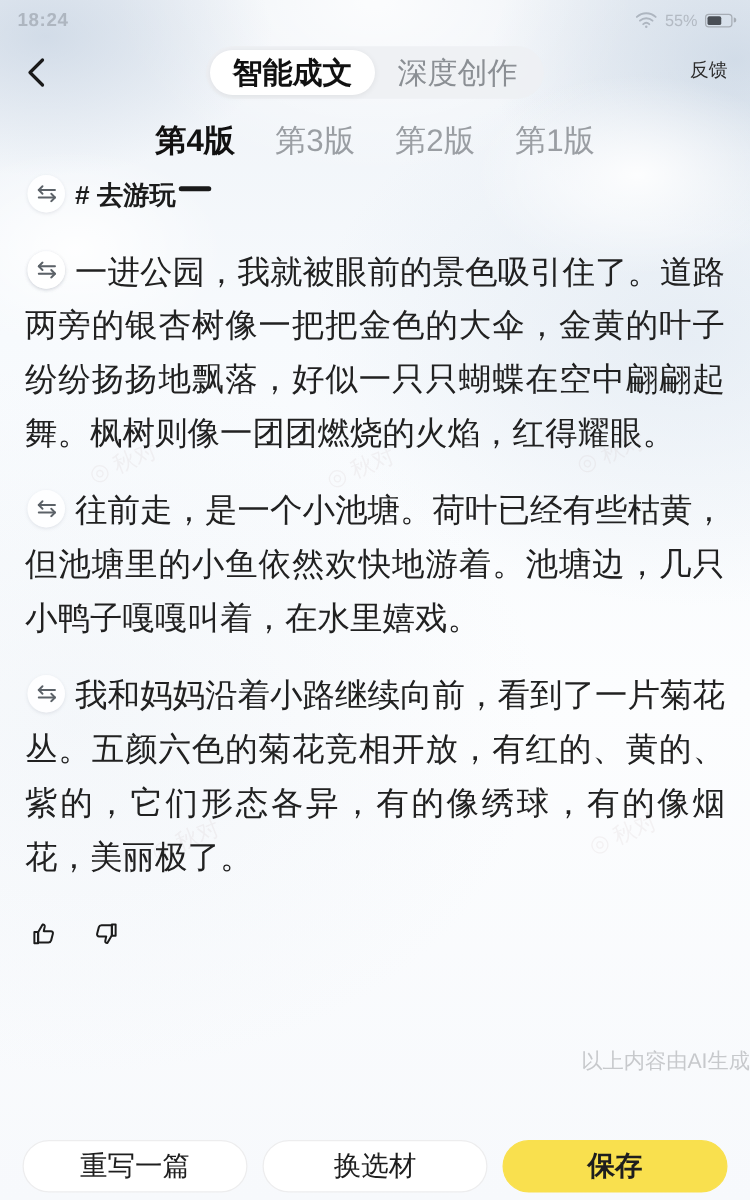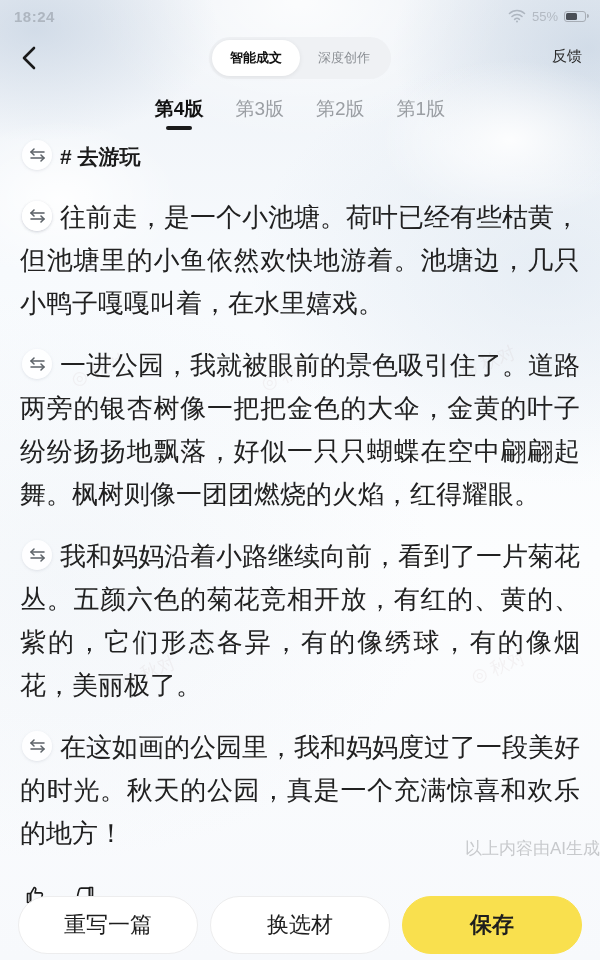--- a/index.html
+++ b/index.html
@@ -28,48 +28,48 @@
   .status-right { display:flex; align-items:center; gap:6px; color:#b3bac3; }
   .status-batt-pct { font-size:13px; font-weight:400; color:#b3bac3; }
   .batt { position:relative; width:22px; height:11px; border:1.5px solid #a7adb5; border-radius:3px; }
   .batt::after { content:""; position:absolute; right:-4px; top:2.5px; width:2px; height:4px; background:#a7adb5; border-radius:0 2px 2px 0; }
   .batt-fill { position:absolute; left:1px; top:1px; bottom:1px; width:55%; background:#4a4f56; border-radius:1.5px; }
 
   
   .header { position:absolute; top:30px; left:0; right:0; height:56px; display:flex; align-items:center; }
   .back-btn { position:absolute; left:12px; top:10px; width:36px; height:36px; display:flex; align-items:center; justify-content:center; cursor:pointer; }
   .segmented { margin:0 auto; display:flex; align-items:center; background:rgba(238,240,243,.92); border-radius:21px; padding:3px; height:42px; }
-  .seg-tab { padding:0 18px; height:36px; display:flex; align-items:center; font-size:13px; border-radius:18px; cursor:pointer; }
+  .seg-tab { padding:0 18px; height:36px; display:flex; align-items:center; font-size:24px; border-radius:18px; cursor:pointer; }
   .seg-tab.active { background:#ffffff; font-weight:700; color:#111; box-shadow:0 1px 5px rgba(0,0,0,.07); }
   .seg-tab.inactive { color:#8b8f94; }
   .feedback { position:absolute; right:18px; top:17px; font-size:15px; color:#2b2b2b; cursor:pointer; }
 
   
   .version-tabs { position:absolute; top:96px; left:0; right:0; display:flex; justify-content:center; gap:32px; }
-  .vtab { font-size:19px; color:#9a9ea3; padding-bottom:8px; position:relative; cursor:pointer; }
+  .vtab { font-size:25px; color:#9a9ea3; padding-bottom:24px; position:relative; cursor:pointer; }
   .vtab.active { color:#111; font-weight:700; }
   .vtab .underline { position:absolute; left:50%; transform:translateX(-50%); bottom:0; width:26px; height:4px; border-radius:2px; background:#1a1a1a; }
 
   
   .content { position:absolute; top:142px; left:0; right:0; }
   .essay-title { position:relative; margin:0 20px 24px; padding-left:0; font-size:21px; font-weight:700; color:#1c1c1c; text-indent:40px; line-height:30px; }
   .para { position:relative; margin:0 20px 19px; font-size:26px; line-height:43px; color:#212121; text-indent:40px; text-align:justify; }
   .swap-btn { position:absolute; left:2px; top:5px; width:30px; height:30px; border-radius:50%;
     background:rgba(255,255,255,.85); display:flex; align-items:center; justify-content:center; cursor:pointer; text-indent:0;
     box-shadow:0 1px 3px rgba(120,130,145,.18); }
   .essay-title .swap-btn { top:-2px; }
 
   
   .rating-row { display:flex; gap:20px; margin:26px 0 0 22px; }
   .rate-btn { width:28px; height:28px; display:flex; align-items:center; justify-content:center; cursor:pointer; }
 
   
   .ai-note { position:absolute; bottom:100px; left:0; right:0; text-align:right; font-size:17px; color:#c7c9cc; }
   .footer { position:absolute; bottom:6px; left:0; right:0; display:flex; gap:12px; padding:0 18px; }
-  .pill-btn { flex:1; height:58px; border-radius:29px; display:flex; align-items:center; justify-content:center;
+  .pill-btn { flex:1; height:42px; border-radius:29px; display:flex; align-items:center; justify-content:center;
     font-size:22px; color:#1e1e1e; background:#ffffff; border:1px solid #ededee; cursor:pointer; }
   .pill-btn.primary { background:#F9E04E; border-color:#F9E04E; font-weight:600; }
 
   svg { display:block; }
 </style>
 </head>
 <body>
 
 <div class="screen">
 
@@ -155,64 +155,51 @@
       <span class="swap-btn">
         <span>
             <svg width="17" height="14" viewBox="0 0 17 14" fill="none" stroke="#5c6268" stroke-width="1.5" stroke-linecap="round" stroke-linejoin="round">
               <path d="M15 4H2"></path>
               <path d="M5 1 2 4l3 3"></path>
               <path d="M2 10h13"></path>
               <path d="m12 7 3 3-3 3"></path>
             </svg>
           </span>
       </span>
+      <span>一进公园，我就被眼前的景色吸引住了。道路两旁的银杏树像一把把金色的大伞，金黄的叶子纷纷扬扬地飘落，好似一只只蝴蝶在空中翩翩起舞。枫树则像一团团燃烧的火焰，红得耀眼。</span>
+    </div>
+
+    <div class="para">
+      <span class="swap-btn">
+        <span>
+            <svg width="17" height="14" viewBox="0 0 17 14" fill="none" stroke="#5c6268" stroke-width="1.5" stroke-linecap="round" stroke-linejoin="round">
+              <path d="M15 4H2"></path>
+              <path d="M5 1 2 4l3 3"></path>
+              <path d="M2 10h13"></path>
+              <path d="m12 7 3 3-3 3"></path>
+            </svg>
+          </span>
+      </span>
       <span>往前走，是一个小池塘。荷叶已经有些枯黄，但池塘里的小鱼依然欢快地游着。池塘边，几只小鸭子嘎嘎叫着，在水里嬉戏。</span>
     </div>
 
     <div class="para">
       <span class="swap-btn">
         <span>
             <svg width="17" height="14" viewBox="0 0 17 14" fill="none" stroke="#5c6268" stroke-width="1.5" stroke-linecap="round" stroke-linejoin="round">
               <path d="M15 4H2"></path>
               <path d="M5 1 2 4l3 3"></path>
               <path d="M2 10h13"></path>
               <path d="m12 7 3 3-3 3"></path>
             </svg>
           </span>
       </span>
-      <span>一进公园，我就被眼前的景色吸引住了。道路两旁的银杏树像一把把金色的大伞，金黄的叶子纷纷扬扬地飘落，好似一只只蝴蝶在空中翩翩起舞。枫树则像一团团燃烧的火焰，红得耀眼。</span>
-    </div>
-
-    <div class="para">
-      <span class="swap-btn">
-        <span>
-            <svg width="17" height="14" viewBox="0 0 17 14" fill="none" stroke="#5c6268" stroke-width="1.5" stroke-linecap="round" stroke-linejoin="round">
-              <path d="M15 4H2"></path>
-              <path d="M5 1 2 4l3 3"></path>
-              <path d="M2 10h13"></path>
-              <path d="m12 7 3 3-3 3"></path>
-            </svg>
-          </span>
-      </span>
       <span>我和妈妈沿着小路继续向前，看到了一片菊花丛。五颜六色的菊花竞相开放，有红的、黄的、紫的，它们形态各异，有的像绣球，有的像烟花，美丽极了。</span>
     </div>
 
-    <div class="para">
-      <span class="swap-btn">
-        <span>
-            <svg width="17" height="14" viewBox="0 0 17 14" fill="none" stroke="#5c6268" stroke-width="1.5" stroke-linecap="round" stroke-linejoin="round">
-              <path d="M15 4H2"></path>
-              <path d="M5 1 2 4l3 3"></path>
-              <path d="M2 10h13"></path>
-              <path d="m12 7 3 3-3 3"></path>
-            </svg>
-          </span>
-      </span>
-      <span>在这如画的公园里，我和妈妈度过了一段美好的时光。秋天的公园，真是一个充满惊喜和欢乐的地方！</span>
-    </div>
 
     <div class="rating-row">
       <div class="rate-btn">
         <span>
           <svg width="24" height="24" viewBox="0 0 24 24" fill="none" stroke="#1c1c1c" stroke-width="1.6" stroke-linejoin="round">
             <path d="M3.5 10.5h3v9h-3z"></path>
             <path d="M6.5 18.8v-8l3.6-6.2c1-.2 1.9.6 1.7 1.7l-.8 3.6h5.7c1.1 0 1.9 1 1.6 2.1l-1.4 5.3c-.3 1-1.1 1.6-2.1 1.6H7.5z"></path>
           </svg>
         </span>
       </div>

